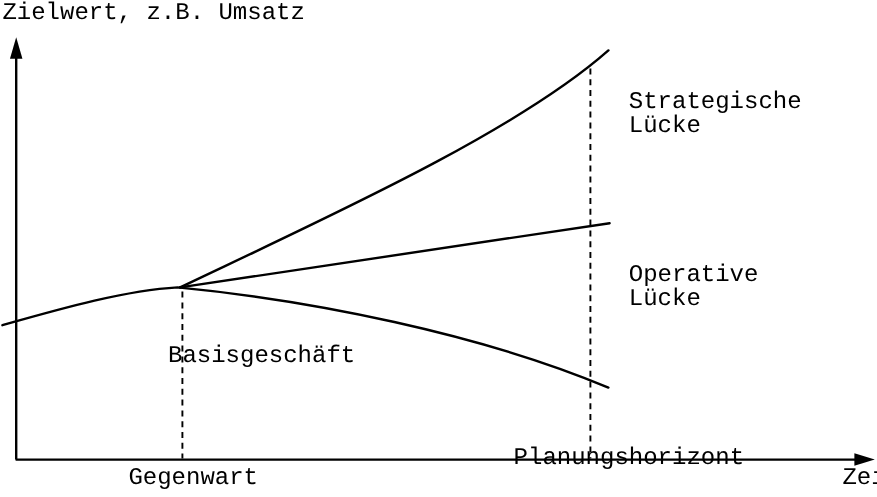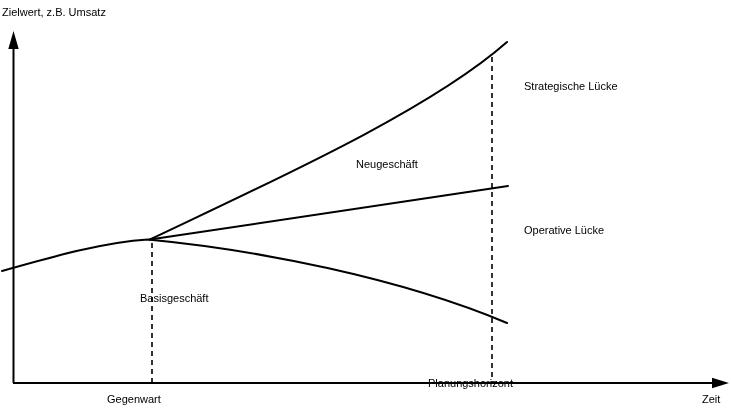--- a/index.html
+++ b/index.html
@@ -16,24 +16,25 @@
     color: #000000;
     overflow: hidden;
   }
   #figure svg {
     position: absolute;
     left: 0;
     top: 0;
   }
   .lbl {
     position: absolute;
-    font-size: 11px;
+    font-size: 20px;
     line-height: 20px;
     color: #000000;
     white-space: nowrap;
+    font-family: Liberation Mono, monospace;
   }
   .lbl.wrap {
     white-space: normal;
   }
 </style>
 </head>
 <body>
 
 <div id="figure">
 
@@ -52,21 +53,20 @@
     <path d="M2,271 C55,256 105,242 148,239.5 C258,250 400,278 507,323" fill="none" stroke="#000" stroke-width="2" stroke-linecap="round"></path>
 
     <path d="M150,239.5 L508,186" fill="none" stroke="#000" stroke-width="2" stroke-linecap="round"></path>
 
     <path d="M150,239.5 C275,180 430,110 507,42" fill="none" stroke="#000" stroke-width="2" stroke-linecap="round"></path>
   </svg>
 
   <div class="lbl" style="left:2px; top:2px;">Zielwert, z.B. Umsatz</div>
   <div class="lbl" style="left:702px; top:389px;">Zeit</div>
 
-  <div class="lbl" style="left:356px; top:154px;">Neugeschäft</div>
   <div class="lbl" style="left:140px; top:288px;">Basisgeschäft</div>
 
   <div class="lbl wrap" style="left:524px; top:220px; width:85px;">Operative Lücke</div>
   <div class="lbl wrap" style="left:524px; top:76px; width:105px;">Strategische Lücke</div>
 
   <div class="lbl" style="left:107px; top:389px;text-align:center;">Gegenwart</div>
   <div class="lbl" style="left:428px; top:373px;">Planungshorizont</div>
 
 </div>
 

